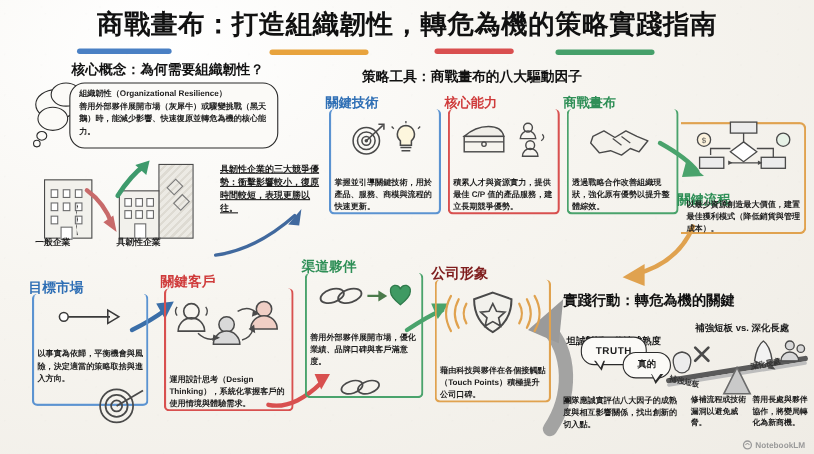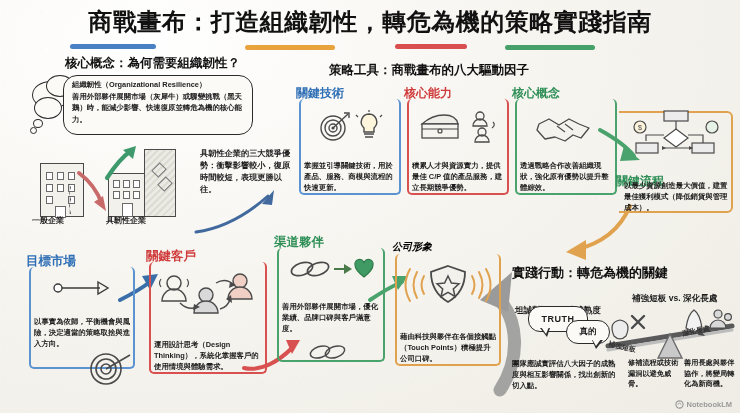--- a/index.html
+++ b/index.html
@@ -66,21 +66,21 @@
   #bC{left:116px;top:4px;width:30px;height:66px;background:repeating-linear-gradient(135deg,#eceae4 0 3px,#dedbd3 3px 5px);}
   .bld-label{position:absolute;font-size:8px;font-weight:bold;color:#222;top:70px;white-space:nowrap;}
   #lblA{left:4px;}
   #lblB{left:78px;}
   .crack{position:absolute;left:28px;top:20px;width:2px;height:30px;background:#444;
     clip-path:polygon(0 0,100% 12%,0 30%,100% 52%,0 72%,100% 100%,40% 100%,40% 0);}
   #arrow-down{position:absolute;left:48px;top:26px;width:34px;height:42px;}
   #arrow-up{position:absolute;left:76px;top:0px;width:36px;height:36px;}
 
   #adv-text{position:absolute;left:200px;top:148px;width:96px;
-    font-size:8.2px;line-height:12px;font-weight:bold;color:#1d1d1d;}
+    font-size:8.2px;line-height:12px;font-weight:bold;color:#1d1d1d;text-decoration:underline;}
 
   
   .card{position:absolute;box-sizing:border-box;}
   .card .ttl{position:absolute;left:0;top:0;width:100%;text-align:left;
     font-size:12px;font-weight:bold;white-space:nowrap;}
   .card .bracket{position:absolute;left:3px;top:14px;right:3px;bottom:2px;border-radius:5px;}
   .card .body{position:absolute;left:8px;right:7px;bottom:4px;
     font-size:7.4px;line-height:11px;font-weight:bold;color:#1d1d1d;}
   .card .ico{position:absolute;left:0;right:0;top:20px;height:44px;display:flex;
     align-items:center;justify-content:center;gap:6px;}
@@ -105,21 +105,21 @@
   #card-market{left:26px;top:253px;width:112px;height:118px;}
   #card-market .ttl{color:#2f6fb5;font-size:12.5px;}
   #card-market .bracket{border:2.6px solid #5b93d1;border-top:none;}
   #card-cust{left:146px;top:248px;width:124px;height:128px;}
   #card-cust .ttl{color:#cf3b3b;font-size:12.5px;}
   #card-cust .bracket{border:2.6px solid #d8504f;border-top:none;}
   #card-chan{left:274px;top:234px;width:114px;height:130px;}
   #card-chan .ttl{color:#2f8f57;font-size:12.5px;}
   #card-chan .bracket{border:2.6px solid #4aa36c;border-top:none;}
   #card-img{left:392px;top:240px;width:112px;height:128px;}
-  #card-img .ttl{color:#000000;font-size:10px;font-style:italic;}
+  #card-img .ttl{color:#7f1d1d;font-size:13px;}
   #card-img .bracket{border:2.6px solid #e0a24f;border-top:none;}
 
   
   .sub-h{position:absolute;font-size:8.6px;font-weight:bold;color:#1d1d1d;white-space:nowrap;}
   #sub-left{left:515px;top:293px;margin-top:12px;}
   #sub-right{left:632px;top:293px;}
   #truth-text{position:absolute;left:512px;top:358px;width:105px;
     font-size:7.4px;line-height:11px;font-weight:bold;}
   #see-left-text{position:absolute;left:628px;top:358px;width:52px;
     font-size:7.2px;line-height:10.6px;font-weight:bold;}
@@ -279,21 +279,21 @@
         <circle cx="14" cy="22" r="4" fill="none" stroke="#4a4a4a" stroke-width="1.3"></circle>
         <path d="M7 32 a7 7 0 0 1 14 0 z" fill="none" stroke="#4a4a4a" stroke-width="1.3"></path>
         <path d="M24 18 q4 -3 1 -6" stroke="#4a4a4a" stroke-width="1.2" fill="none"></path>
       </svg>
     </div>
     <div class="body">積累人才與資源實力，提供最佳 C/P 值的產品服務，建立長期競爭優勢。</div>
   </div>
 
   <div class="card" id="card-part">
     <div class="bracket"></div>
-    <div class="ttl">核心概念</div>
+    <div class="ttl">商戰畫布</div>
     <div class="ico">
       <svg width="62" height="34" viewBox="0 0 62 34">
         <path d="M4 14 l10 -5 l10 6 l10 -6 l10 5 l10 4 l-8 10 l-8 -3 l-8 6 l-10 -4 l-10 2 l-8 -9 z" fill="#f4f2ec" stroke="#4a4a4a" stroke-width="1.3" stroke-linejoin="round"></path>
         <path d="M22 16 l8 6 M30 14 l8 6" stroke="#4a4a4a" stroke-width="1.1"></path>
       </svg>
     </div>
     <div class="body">透過戰略合作改善組織現狀，強化原有優勢以提升整體綜效。</div>
   </div>
 
   <div class="card" id="card-proc">

